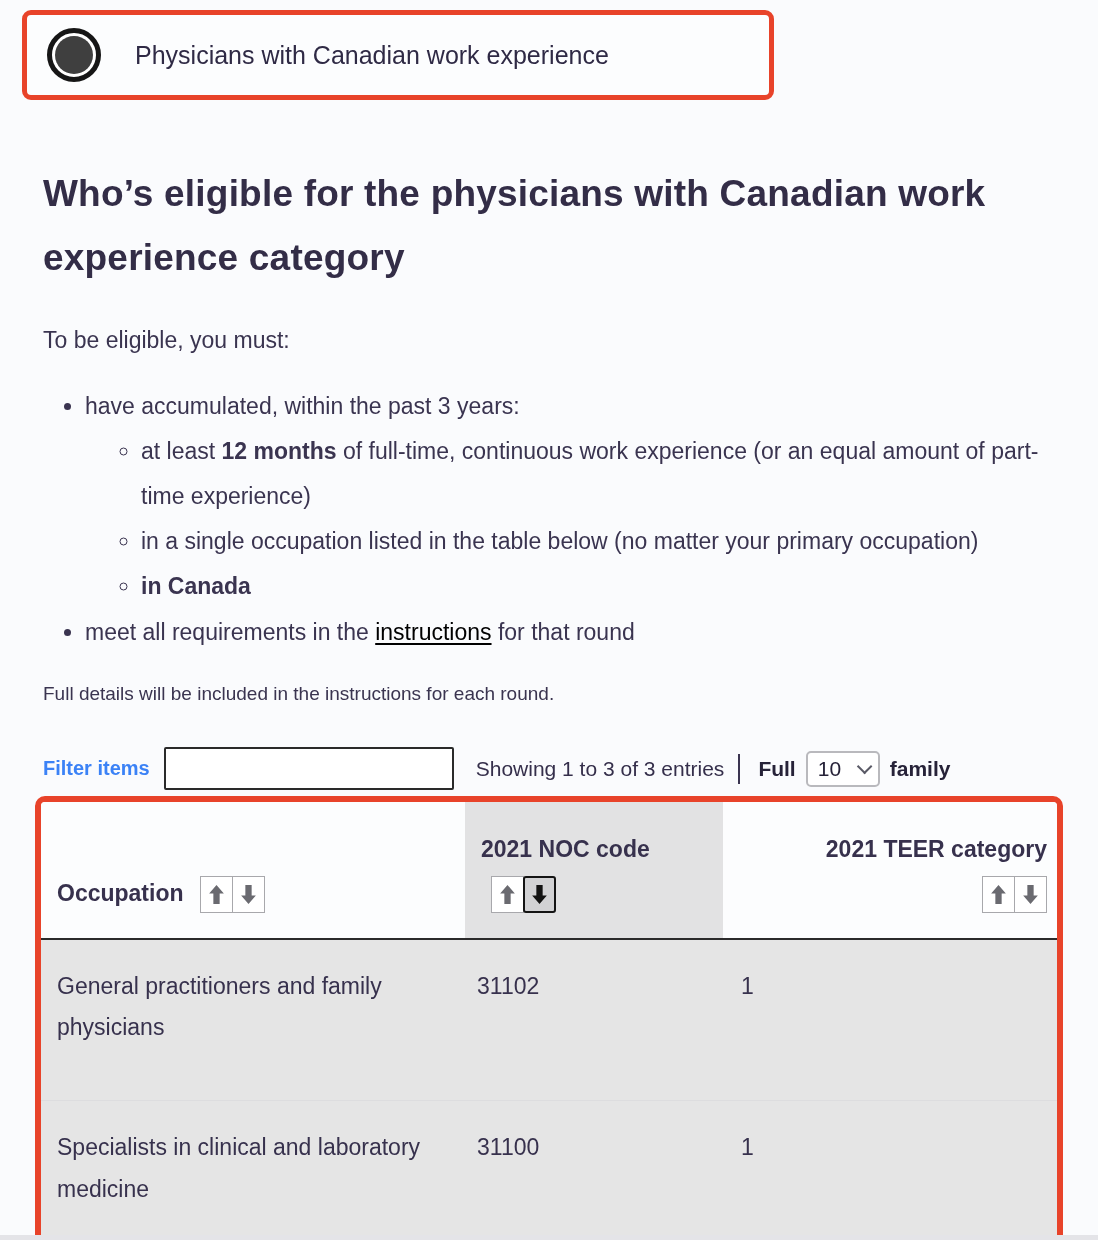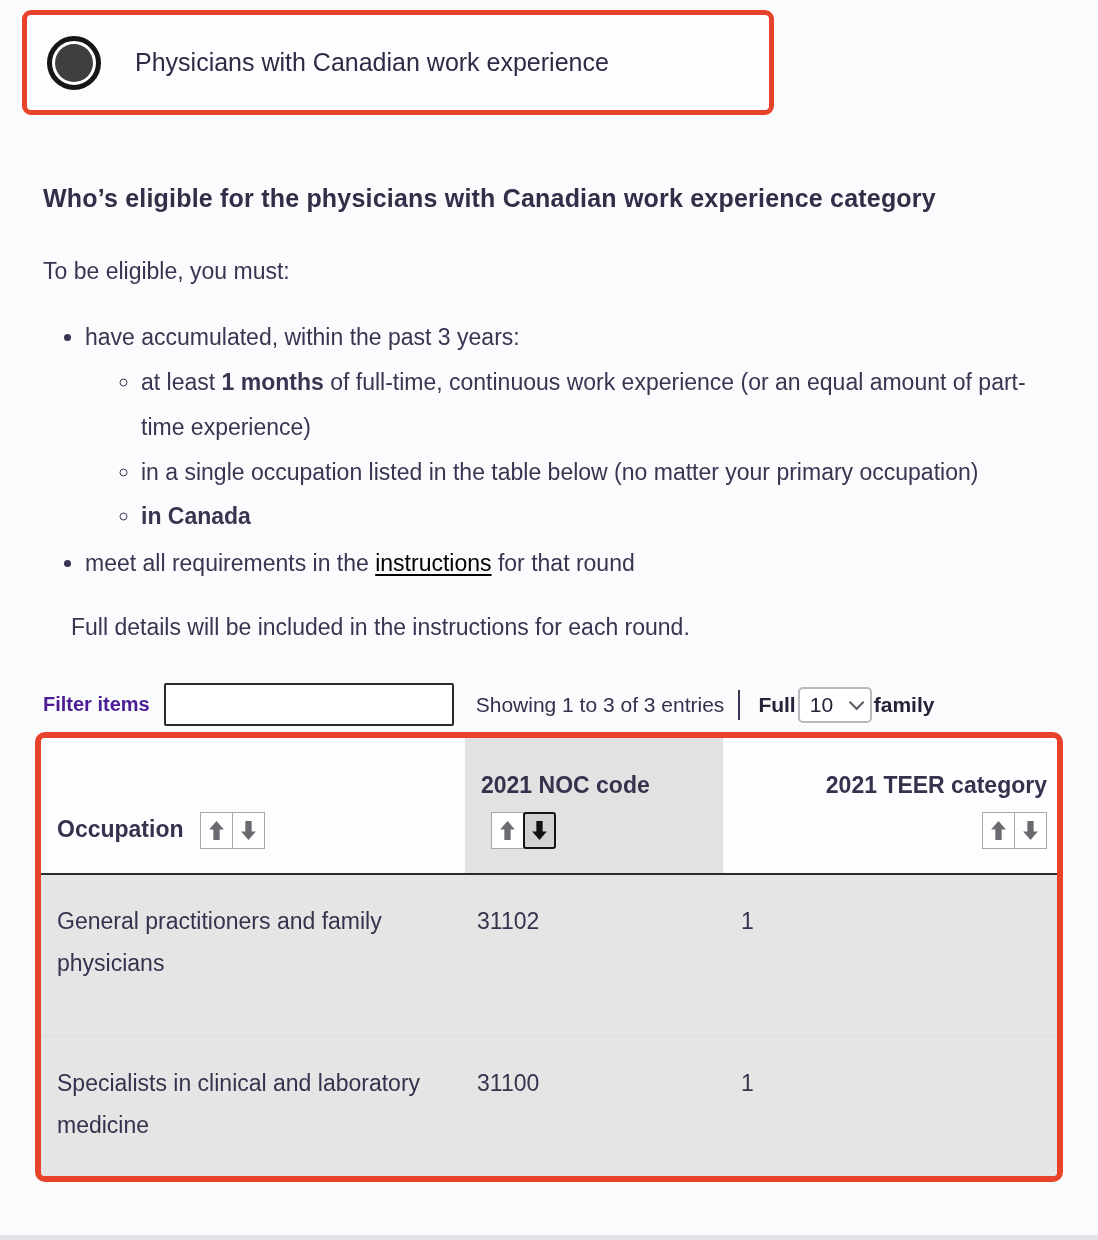--- a/index.html
+++ b/index.html
@@ -14,21 +14,21 @@
     width: 1098px;
     height: 1240px;
     overflow: hidden;
     background: #fafbfd;
   }
 
   
   .category-box {
     margin: 10px 0 0 22px;
     width: 752px;
-    height: 105px;
+    height: 90px;
     border: 5px solid #e8432a;
     border-radius: 9px;
     background: #fcfdfe;
     display: flex;
     align-items: center;
     padding-left: 20px;
   }
   .radio-outer {
     width: 54px; height: 54px;
     border: 5px solid #161616;
@@ -45,21 +45,21 @@
   .category-label {
     margin-left: 34px;
     font-size: 25px;
     color: #2f2a45;
   }
 
   
   .content { padding: 0 43px; }
   h1 {
     margin-top: 62px;
-    font-size: 25px;
+    font-size: 37px;
     font-weight: bold;
     line-height: 1.72;
     color: #332d47;
     max-width: 1000px;
     letter-spacing: 0.2px;
   }
   .intro {
     margin-top: 38px;
     font-size: 23px;
   }
@@ -78,32 +78,31 @@
   }
   ul.top-list > li { margin-bottom: 2px; }
   .bold { font-weight: bold; }
   a.instructions-link {
     color: #000000;
     text-decoration: underline;
     text-underline-offset: 3px;
   }
   .full-details {
     margin-top: 28px;
-    font-size: 23px;
-    margin-left: 28px;
+    font-size: 19px;
   }
 
   
   .filter-row {
     margin-top: 42px;
     display: flex;
     align-items: center;
     font-size: 21px;
   }
-  .filter-label { font-weight: bold; font-size: 20px; color: #4c1d95; }
+  .filter-label { font-weight: bold; font-size: 20px; color: #3b82f6; }
   .filter-input {
     margin-left: 14px;
     width: 290px;
     height: 43px;
     border: 2px solid #2a2a2a;
     border-radius: 2px;
     background: #ffffff;
     font-size: 21px;
     padding: 0 8px;
     outline: none;
@@ -114,21 +113,21 @@
     width: 0;
     height: 30px;
     border-left: 2px solid #3a3450;
     margin: 0 18px 0 14px;
   }
   .show-label, .entries-label { font-weight: bold; color: #262238; }
   .page-size-select {
     display: inline-flex;
     align-items: center;
     justify-content: space-between;
-    margin: 0 2px;
+    margin: 0 10px;
     width: 74px;
     height: 30px;
     border: 2px solid #b9b9bd;
     border-radius: 5px;
     background: #ffffff;
     padding: 16px 10px;
     cursor: pointer;
   }
   .page-size-value { font-size: 21px; color: #262238; }
   .chevron-down {
@@ -224,21 +223,21 @@
 
     <h1>Who’s eligible for the physicians with Canadian work experience category</h1>
 
     <p class="intro">To be eligible, you must:</p>
 
     <ul class="top-list">
       <li>
         <span>have accumulated, within the past 3 years:</span>
         <ul class="sub-list">
           <li>
-            <span>at least </span><span class="bold">1 months</span><span> of full-time, continuous work experience (or an equal amount of part-time experience)</span>
+            <span>at least </span><span class="bold">12 months</span><span> of full-time, continuous work experience (or an equal amount of part-time experience)</span>
           </li>
           <li>
             <span>in a single occupation listed in the table below (no matter your primary occupation)</span>
           </li>
           <li class="bold">
             <span>in Canada</span>
           </li>
         </ul>
       </li>
       <li>

